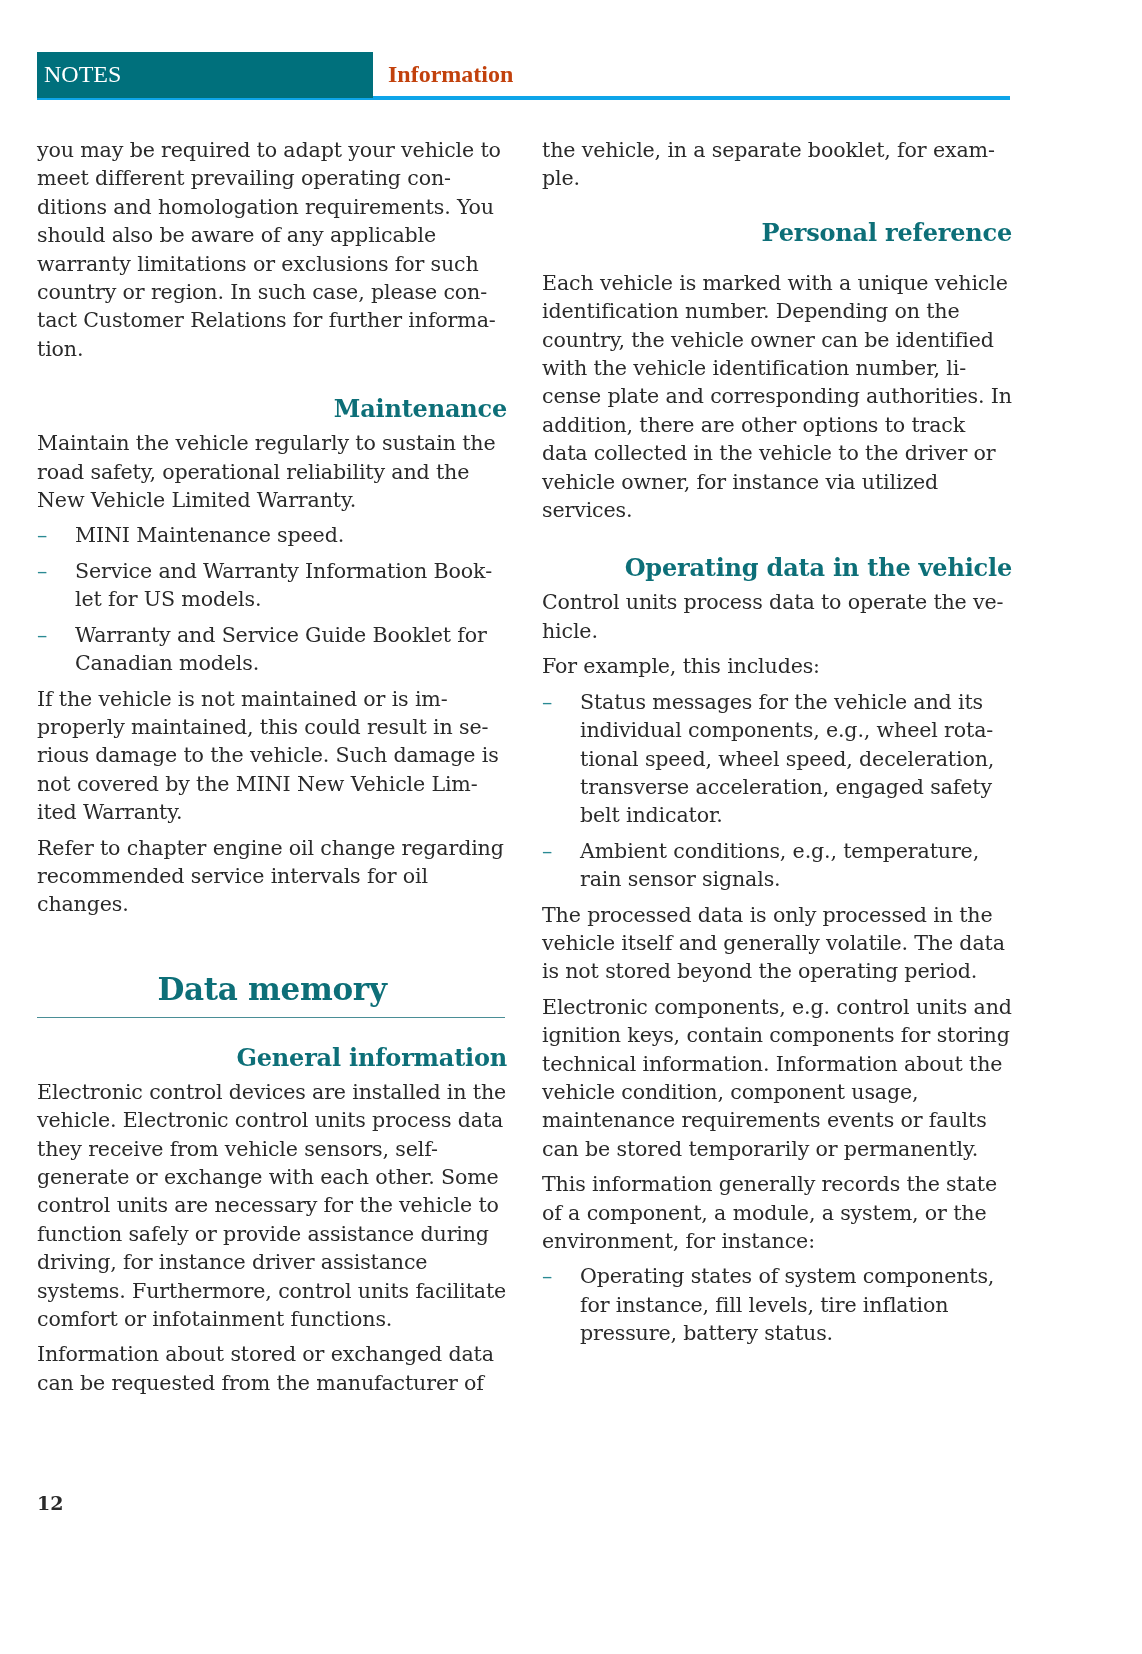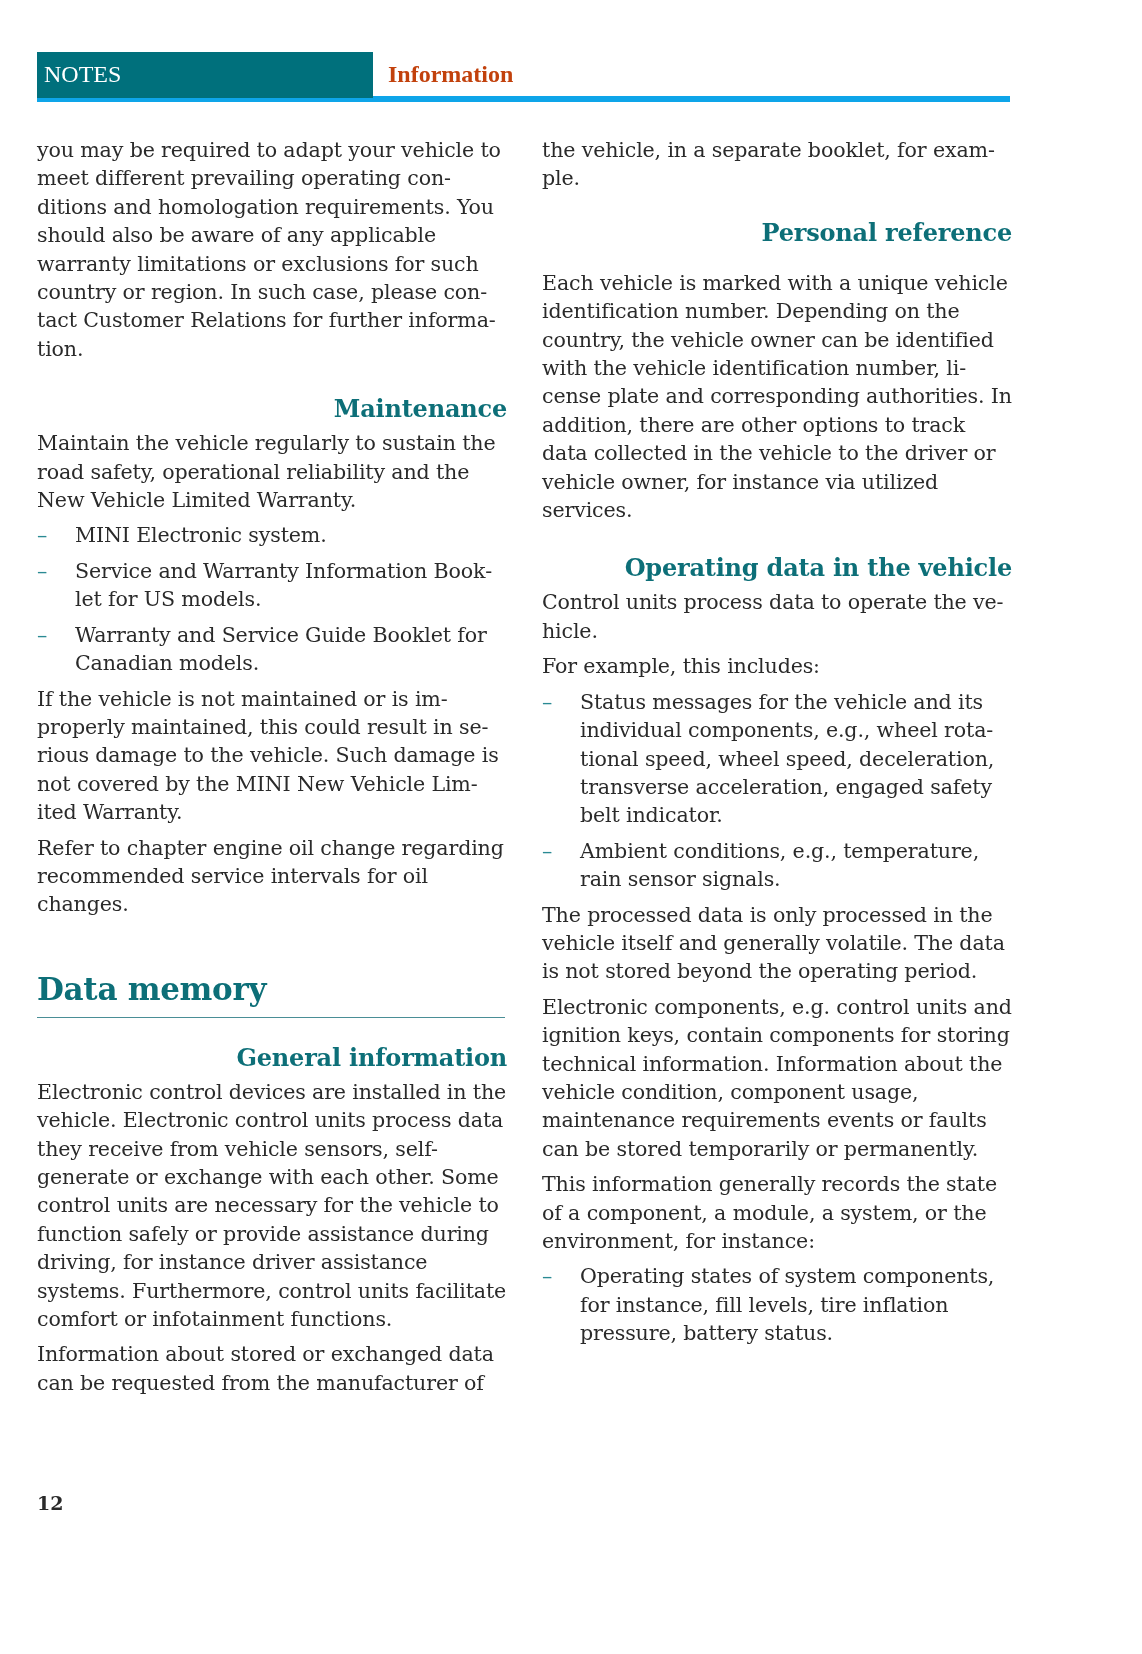--- a/index.html
+++ b/index.html
@@ -3,21 +3,21 @@
 <meta charset="utf-8">
 <style>
   html, body { margin: 0; padding: 0; background: #ffffff; }
   body {
     width: 1142px; height: 1654px; position: relative; overflow: hidden;
     font-family: "DejaVu Serif", "Liberation Serif", serif;
     color: #2a2a2a;
   }
   .header {
     position: absolute; left: 37px; top: 52px; width: 973px; height: 44px;
-    border-bottom: 6px solid #0ea5e9;
+    border-bottom: 4px solid #0ea5e9;
   }
   .header-band {
     position: absolute; left: 0; top: 0; width: 336px; height: 46px;
     background: #00707c; color: #ffffff;
     font-family: "Liberation Serif", serif; font-size: 24px;
     line-height: 44px; padding-left: 7px; box-sizing: border-box;
   }
   .header-title {
     position: absolute; left: 351px; top: 0; height: 44px;
     font-family: "Liberation Serif", serif; font-size: 24px; font-weight: bold;
@@ -33,20 +33,21 @@
   h2 {
     margin: 0; color: #0d6f78; font-weight: bold;
     font-family: "DejaVu Serif", serif; font-size: 24px; line-height: 32px;
     letter-spacing: -0.2px;
     text-align: right;
   }
   h1 {
     margin: 0; color: #0d6f78; font-weight: bold;
     font-family: "DejaVu Serif", serif; font-size: 31px; line-height: 40px;
     letter-spacing: -0.3px;
+    text-align: center;
   }
   .rule { height: 0; border-top: 1.5px solid #4a8e96; margin: 8px 0 0 0; width: 468px; }
   ul.dash { list-style: none; margin: 0 0 7px 0; padding: 0; }
   ul.dash li { position: relative; padding-left: 38px; margin-bottom: 7px; }
   ul.dash li .bullet {
     position: absolute; left: 0; top: 0; color: #2a8a93; width: 20px;
   }
   .page-num {
     position: absolute; left: 37px; top: 1492px;
     font-size: 19px; font-weight: bold; color: #2a2a2a;
@@ -60,21 +61,21 @@
   <div class="header-band">NOTES</div>
   <div class="header-title">Information</div>
 </div>
 
 <div class="col col-left">
   <p>you may be required to adapt your vehicle to meet different prevailing operating con­ditions and homologation requirements. You should also be aware of any applicable warranty limitations or exclusions for such country or region. In such case, please con­tact Customer Relations for further informa­tion.</p>
 
   <h2 style="margin-top:30px;">Maintenance</h2>
   <p style="margin-top:4px;">Maintain the vehicle regularly to sustain the road safety, operational reliability and the New Vehicle Limited Warranty.</p>
   <ul class="dash">
-    <li><span class="bullet">–</span><span>MINI Electronic system.</span></li>
+    <li><span class="bullet">–</span><span>MINI Maintenance speed.</span></li>
     <li><span class="bullet">–</span><span>Service and Warranty Information Book­let for US models.</span></li>
     <li><span class="bullet">–</span><span>Warranty and Service Guide Booklet for Canadian models.</span></li>
   </ul>
   <p>If the vehicle is not maintained or is im­properly maintained, this could result in se­rious damage to the vehicle. Such damage is not covered by the MINI New Vehicle Lim­ited Warranty.</p>
   <p>Refer to chapter engine oil change regard­ing recommended service intervals for oil changes.</p>
 
   <h1 style="margin-top:50px;">Data memory</h1>
   <div class="rule"></div>
 
   <h2 style="margin-top:24px;">General information</h2>

